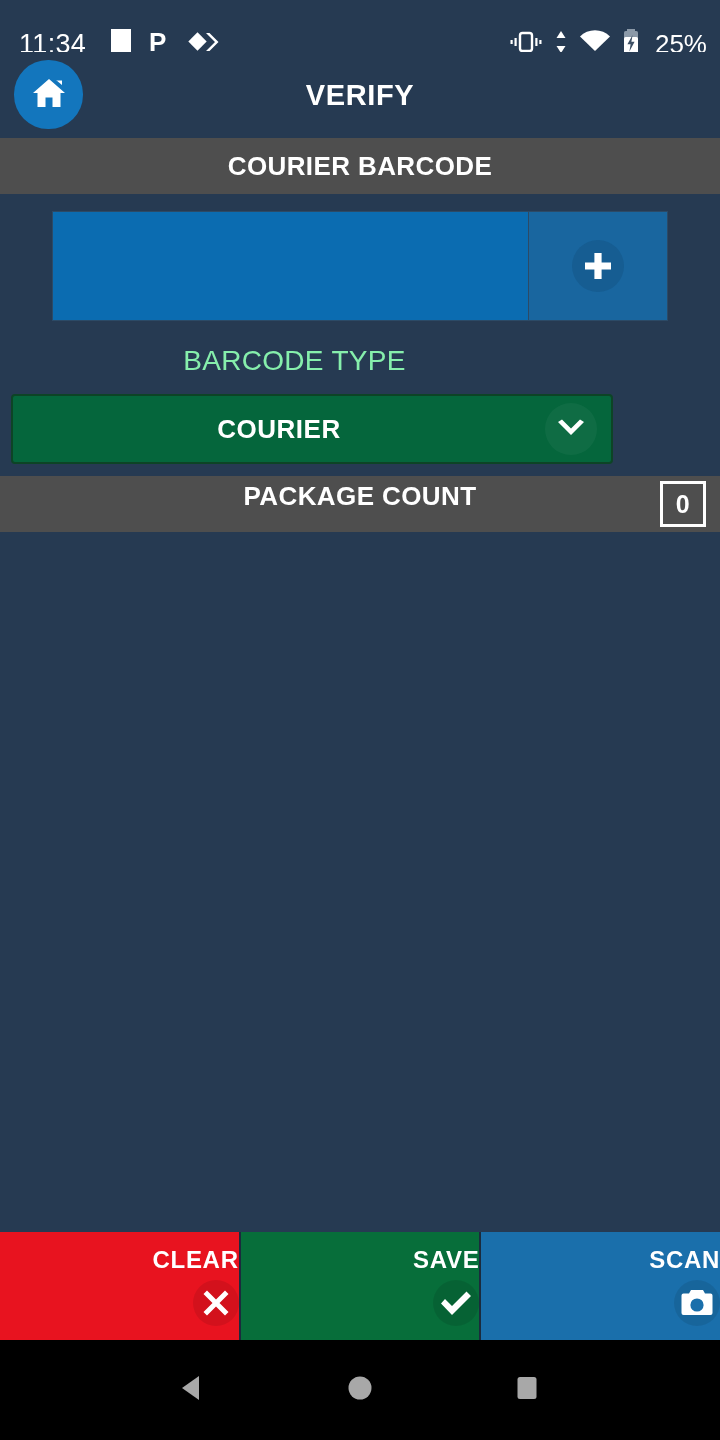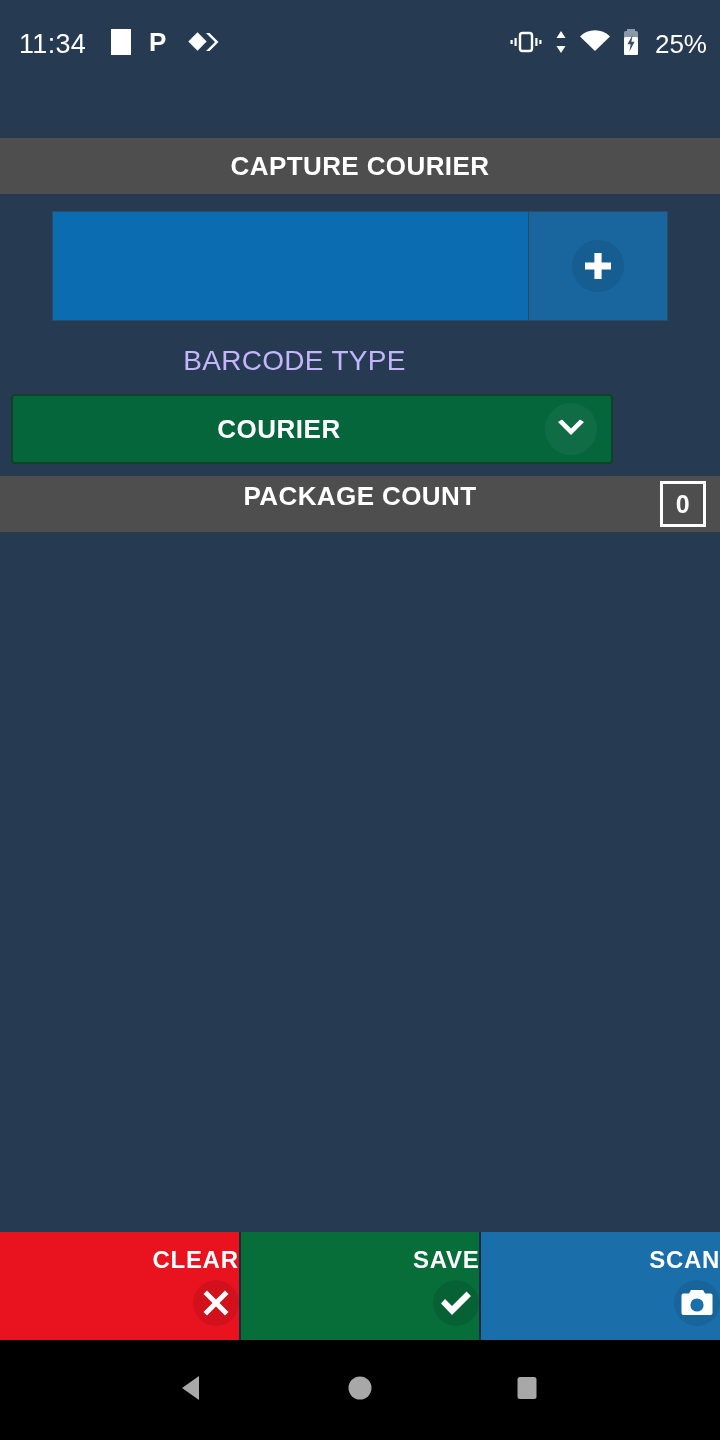--- a/index.html
+++ b/index.html
@@ -75,21 +75,21 @@
   .plus-circle {
     width:52px; height:52px; border-radius:50%;
     background:#165d92;
     display:flex; align-items:center; justify-content:center;
   }
 
   
   .plain-label {
     position:absolute; top:336px; left:0; width:589px; height:50px;
     display:flex; align-items:center; justify-content:center;
-    color:#c4b5fd; font-size:28px; letter-spacing:.3px;
+    color:#86efac; font-size:28px; letter-spacing:.3px;
   }
 
   
   .dropdown {
     position:absolute; top:394px; left:11px; width:602px; height:70px;
     background:#05663c; border:2px solid #0d4426; border-radius:4px;
     display:flex; align-items:center; cursor:pointer;
   }
   .dropdown-label {
     flex:1; text-align:center; color:#ffffff; font-size:26px;
@@ -211,22 +211,33 @@
           <rect x="5" y="1" width="8" height="2.4" fill="#8b99a8"></rect>
           <rect x="2" y="3" width="14" height="24" rx="1.6" fill="#8b99a8"></rect>
           <rect x="2" y="9" width="14" height="18" rx="1.6" fill="#ffffff"></rect>
           <path d="M10.6 7 L5.4 16.2 L8.6 16.2 L7.4 23.5 L12.6 13.8 L9.4 13.8 Z" fill="#3d4f64"></path>
         </svg>
       </span>
       <span class="sb-battery-text">25%</span>
     </span>
   </div>
 
-
-  <div class="gray-bar" id="capture-bar">CAPTURE COURIER</div>
+  <div class="titlebar">
+    <div class="page-title">VERIFY</div>
+    <div class="home-btn">
+      <span>
+        <svg width="36" height="34" viewBox="0 0 36 34">
+          <path d="M18 3 L34 17 L29.5 17 L29.5 31 L21.5 31 L21.5 21.5 L14.5 21.5 L14.5 31 L6.5 31 L6.5 17 L2 17 Z" fill="#ffffff"></path>
+          <path d="M25 4.5 L31 4.5 L31 9 L25 4" fill="#ffffff"></path>
+        </svg>
+      </span>
+    </div>
+  </div>
+
+  <div class="gray-bar" id="capture-bar">COURIER BARCODE</div>
 
   <div class="input-row">
     <input class="barcode-input" type="text" placeholder="" style="">
     <div class="plus-btn">
       <span class="plus-circle">
         <svg width="34" height="34" viewBox="0 0 34 34">
           <path d="M13.4 4 h7.2 v9.4 h9.4 v7.2 h-9.4 v9.4 h-7.2 v-9.4 H4 v-7.2 h9.4 Z" fill="#ffffff"></path>
         </svg>
       </span>
     </div>

